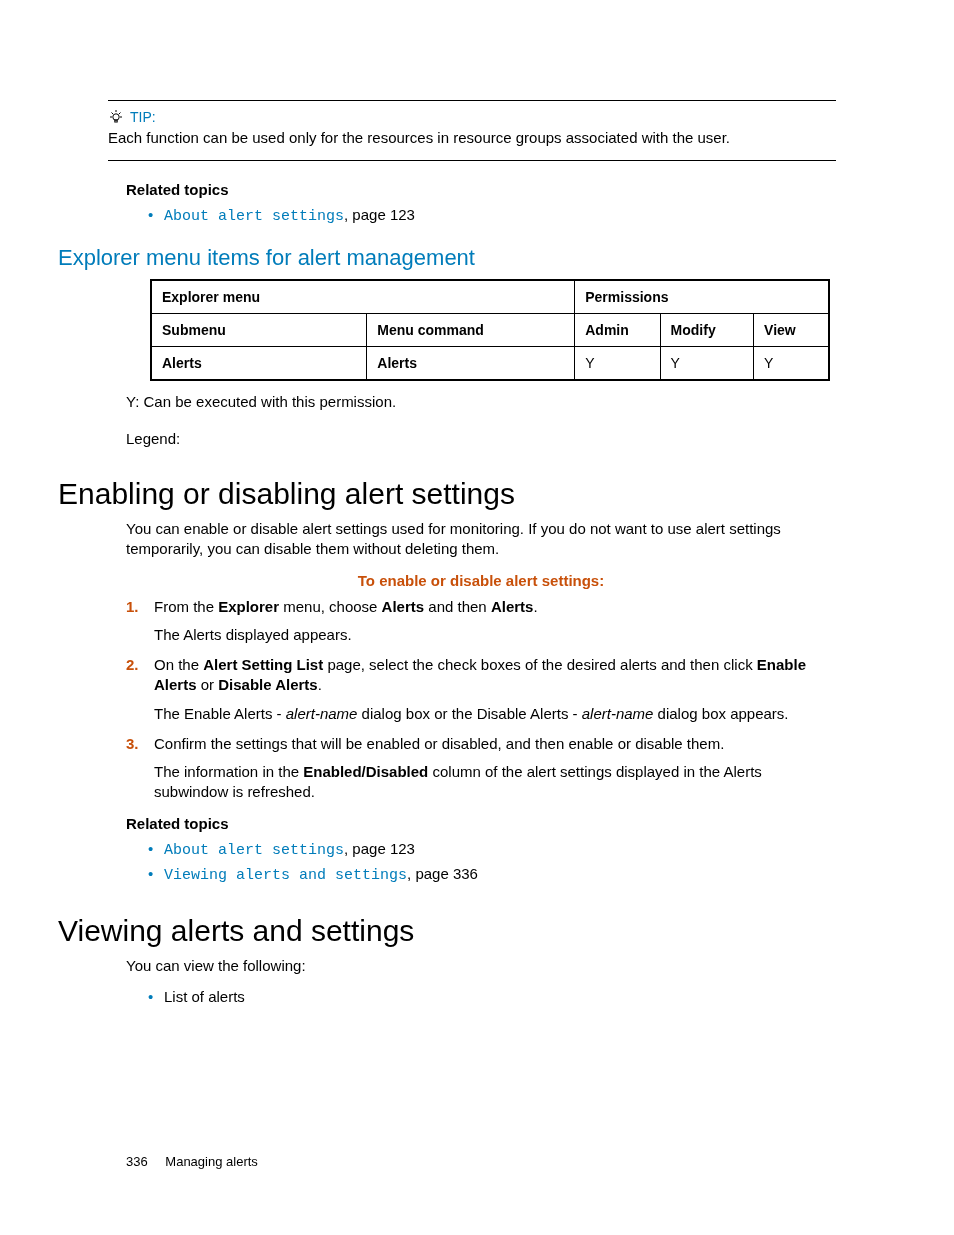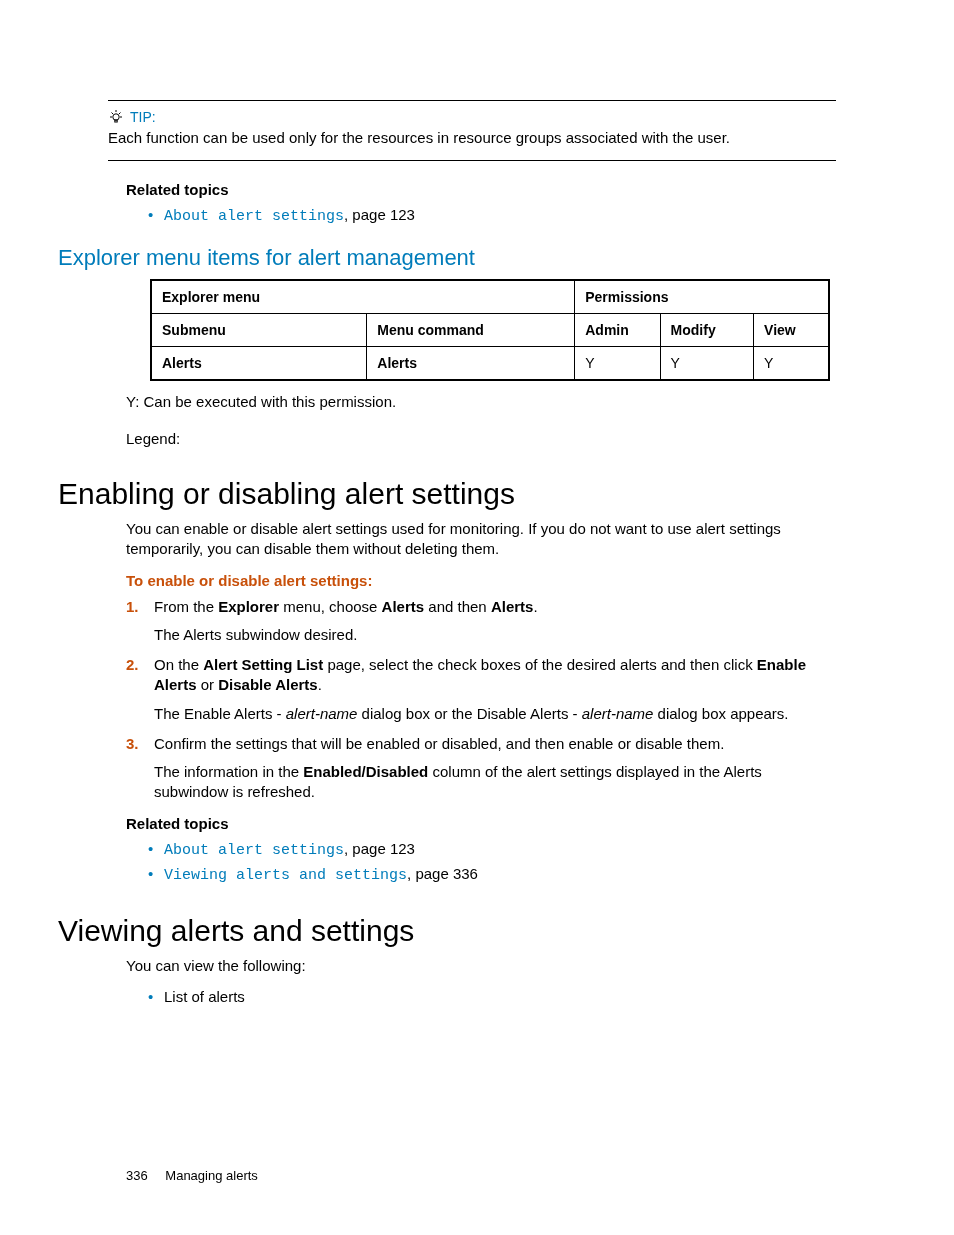--- a/index.html
+++ b/index.html
@@ -82,20 +82,21 @@
   p.para {
     margin: 0 0 12px 68px;
     line-height: 1.35;
     font-size: 15px;
   }
   .sub-heading-orange {
     color: #c8500a;
     font-weight: bold;
     font-size: 15px;
     margin: 10px 0 8px 68px;
+    text-align: center;
   }
   table.perm {
     border-collapse: collapse;
     margin-left: 92px;
     width: 680px;
     margin-bottom: 12px;
   }
   table.perm th, table.perm td {
     border: 1px solid #000;
     padding: 8px 10px;
@@ -133,21 +134,21 @@
     position: absolute;
     left: 0;
     color: #c8500a;
     font-weight: bold;
   }
   ol.steps .after {
     margin-top: 8px;
   }
   .footer {
     position: absolute;
-    bottom: 52px;
+    bottom: 66px;
     left: 126px;
     font-size: 13px;
   }
   .footer .pn { margin-right: 14px; }
   b { font-weight: bold; }
   i { font-style: italic; }
 </style>
 </head>
 <body>
 
@@ -206,21 +207,21 @@
   <div class="legend" style="margin-bottom:20px">Y: Can be executed with this permission.</div>
   <div class="legend">Legend:</div>
 
   <h1 class="big">Enabling or disabling alert settings</h1>
   <p class="para">You can enable or disable alert settings used for monitoring. If you do not want to use alert settings temporarily, you can disable them without deleting them.</p>
   <div class="sub-heading-orange">To enable or disable alert settings:</div>
 
   <ol class="steps">
     <li>
       <span>From the </span><b>Explorer</b><span> menu, choose </span><b>Alerts</b><span> and then </span><b>Alerts</b><span>.</span>
-      <div class="after">The Alerts subwindow desired.</div>
+      <div class="after">The Alerts displayed appears.</div>
     </li>
     <li>
       <span>On the </span><b>Alert Setting List</b><span> page, select the check boxes of the desired alerts and then click </span><b>Enable Alerts</b><span> or </span><b>Disable Alerts</b><span>.</span>
       <div class="after">
         <span>The Enable Alerts - </span><i>alert-name</i><span> dialog box or the Disable Alerts - </span><i>alert-name</i><span> dialog box appears.</span>
       </div>
     </li>
     <li>
       <span>Confirm the settings that will be enabled or disabled, and then enable or disable them.</span>
       <div class="after">

